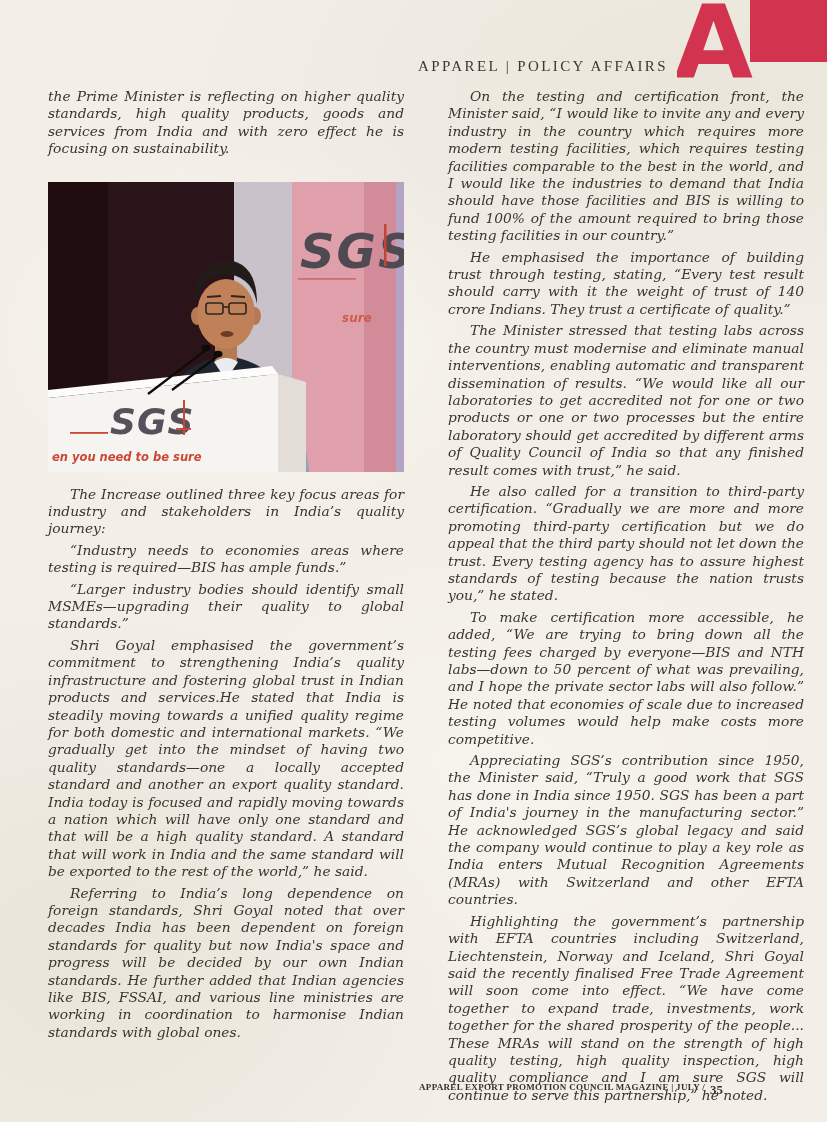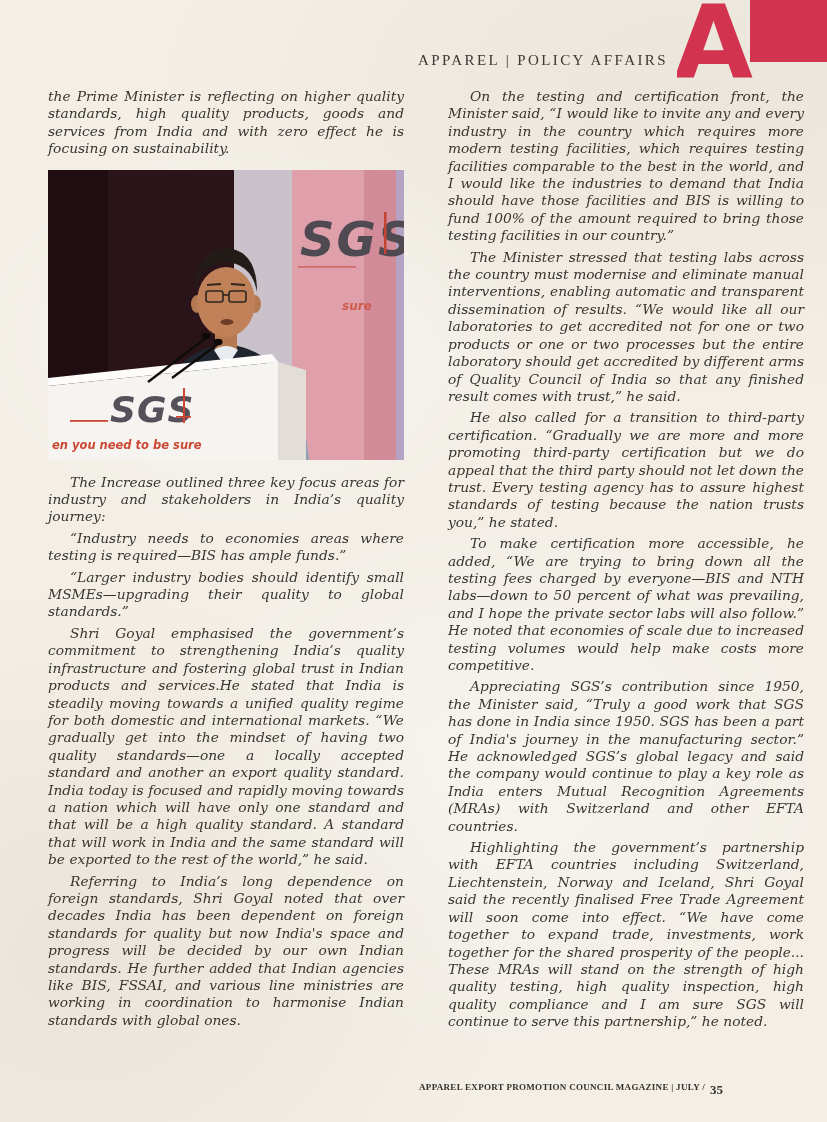--- a/index.html
+++ b/index.html
@@ -13,37 +13,37 @@
     background-color:#f3efe7;
     background-image:
       radial-gradient(900px 500px at 85% 8%, rgba(214,205,188,.28), transparent 60%),
       radial-gradient(700px 600px at 10% 85%, rgba(212,203,186,.30), transparent 60%),
       radial-gradient(420px 300px at 30% 30%, rgba(255,255,255,.45), transparent 65%),
       radial-gradient(520px 420px at 60% 70%, rgba(255,255,255,.30), transparent 65%);
     overflow:hidden;
   }
   
   .section-label{
-    position:absolute;top:52px;right:159px;
+    position:absolute;top:58px;right:159px;
     font-family:"Liberation Serif", serif;
     font-size:15px;letter-spacing:2.4px;color:#3b3733;
     white-space:nowrap;
   }
   .logo{position:absolute;top:0;right:0;width:150px;height:92px;}
   
   .col{
     position:absolute;top:88px;width:356px;
     font-size:13.8px;line-height:17.4px;font-style:italic;
     color:#39352f;text-align:justify;
   }
   .col-left{left:48px;}
   .col-right{left:448px;}
   .col p{margin:0 0 4px 0;text-indent:22px;}
   .col p.noindent{text-indent:0;}
-  figure.photo{margin:12px 0 14px 0;width:356px;height:290px;}
+  figure.photo{margin:24px 0 14px 0;width:356px;height:290px;}
   
   .footer{
     position:absolute;top:1082px;right:104px;
     display:flex;align-items:flex-start;gap:5px;
     font-family:Liberation Serif, serif;
     color:#35322d;white-space:nowrap;
   }
   .footer .label{font-size:9px;font-weight:700;letter-spacing:.3px;}
   .footer .pagenum{font-size:13px;font-weight:700;}
 </style>
@@ -115,20 +115,21 @@
 
     <p>The Increase outlined three key focus areas for industry and stakeholders in India’s quality journey:</p>
     <p>“Industry needs to economies areas where testing is required—BIS has ample funds.”</p>
     <p>“Larger industry bodies should identify small MSMEs—upgrading their quality to global standards.”</p>
     <p>Shri Goyal emphasised the government’s commitment to strengthening India’s quality infrastructure and fostering global trust in Indian products and services.He stated that India is steadily moving towards a unified quality regime for both domestic and international markets. “We gradually get into the mindset of having two quality standards—one a locally accepted standard and another an export quality standard. India today is focused and rapidly moving towards a nation which will have only one standard and that will be a high quality standard. A standard that will work in India and the same standard will be exported to the rest of the world,” he said.</p>
     <p>Referring to India’s long dependence on foreign standards, Shri Goyal noted that over decades India has been dependent on foreign standards for quality but now India's space and progress will be decided by our own Indian standards. He further added that Indian agencies like BIS, FSSAI, and various line ministries are working in coordination to harmonise Indian standards with global ones.</p>
   </div>
 
   <div class="col col-right">
     <p>On the testing and certification front, the Minister said, “I would like to invite any and every industry in the country which requires more modern testing facilities, which requires testing facilities comparable to the best in the world, and I would like the industries to demand that India should have those facilities and BIS is willing to fund 100% of the amount required to bring those testing facilities in our country.”</p>
+    <p>He emphasised the importance of building trust through testing, stating, “Every test result should carry with it the weight of trust of 140 crore Indians. They trust a certificate of quality.”</p>
     <p>The Minister stressed that testing labs across the country must modernise and eliminate manual interventions, enabling automatic and transparent dissemination of results. “We would like all our laboratories to get accredited not for one or two products or one or two processes but the entire laboratory should get accredited by different arms of Quality Council of India so that any finished result comes with trust,” he said.</p>
     <p>He also called for a transition to third-party certification. “Gradually we are more and more promoting third-party certification but we do appeal that the third party should not let down the trust. Every testing agency has to assure highest standards of testing because the nation trusts you,” he stated.</p>
     <p>To make certification more accessible, he added, “We are trying to bring down all the testing fees charged by everyone—BIS and NTH labs—down to 50 percent of what was prevailing, and I hope the private sector labs will also follow.” He noted that economies of scale due to increased testing volumes would help make costs more competitive.</p>
     <p>Appreciating SGS’s contribution since 1950, the Minister said, “Truly a good work that SGS has done in India since 1950. SGS has been a part of India's journey in the manufacturing sector.” He acknowledged SGS’s global legacy and said the company would continue to play a key role as India enters Mutual Recognition Agreements (MRAs) with Switzerland and other EFTA countries.</p>
     <p>Highlighting the government’s partnership with EFTA countries including Switzerland, Liechtenstein, Norway and Iceland, Shri Goyal said the recently finalised Free Trade Agreement will soon come into effect. “We have come together to expand trade, investments, work together for the shared prosperity of the people... These MRAs will stand on the strength of high quality testing, high quality inspection, high quality compliance and I am sure SGS will continue to serve this partnership,” he noted.</p>
   </div>
 
   <div class="footer">
     <span class="label">APPAREL EXPORT PROMOTION COUNCIL MAGAZINE | JULY /</span>
     <span class="pagenum">35</span>

